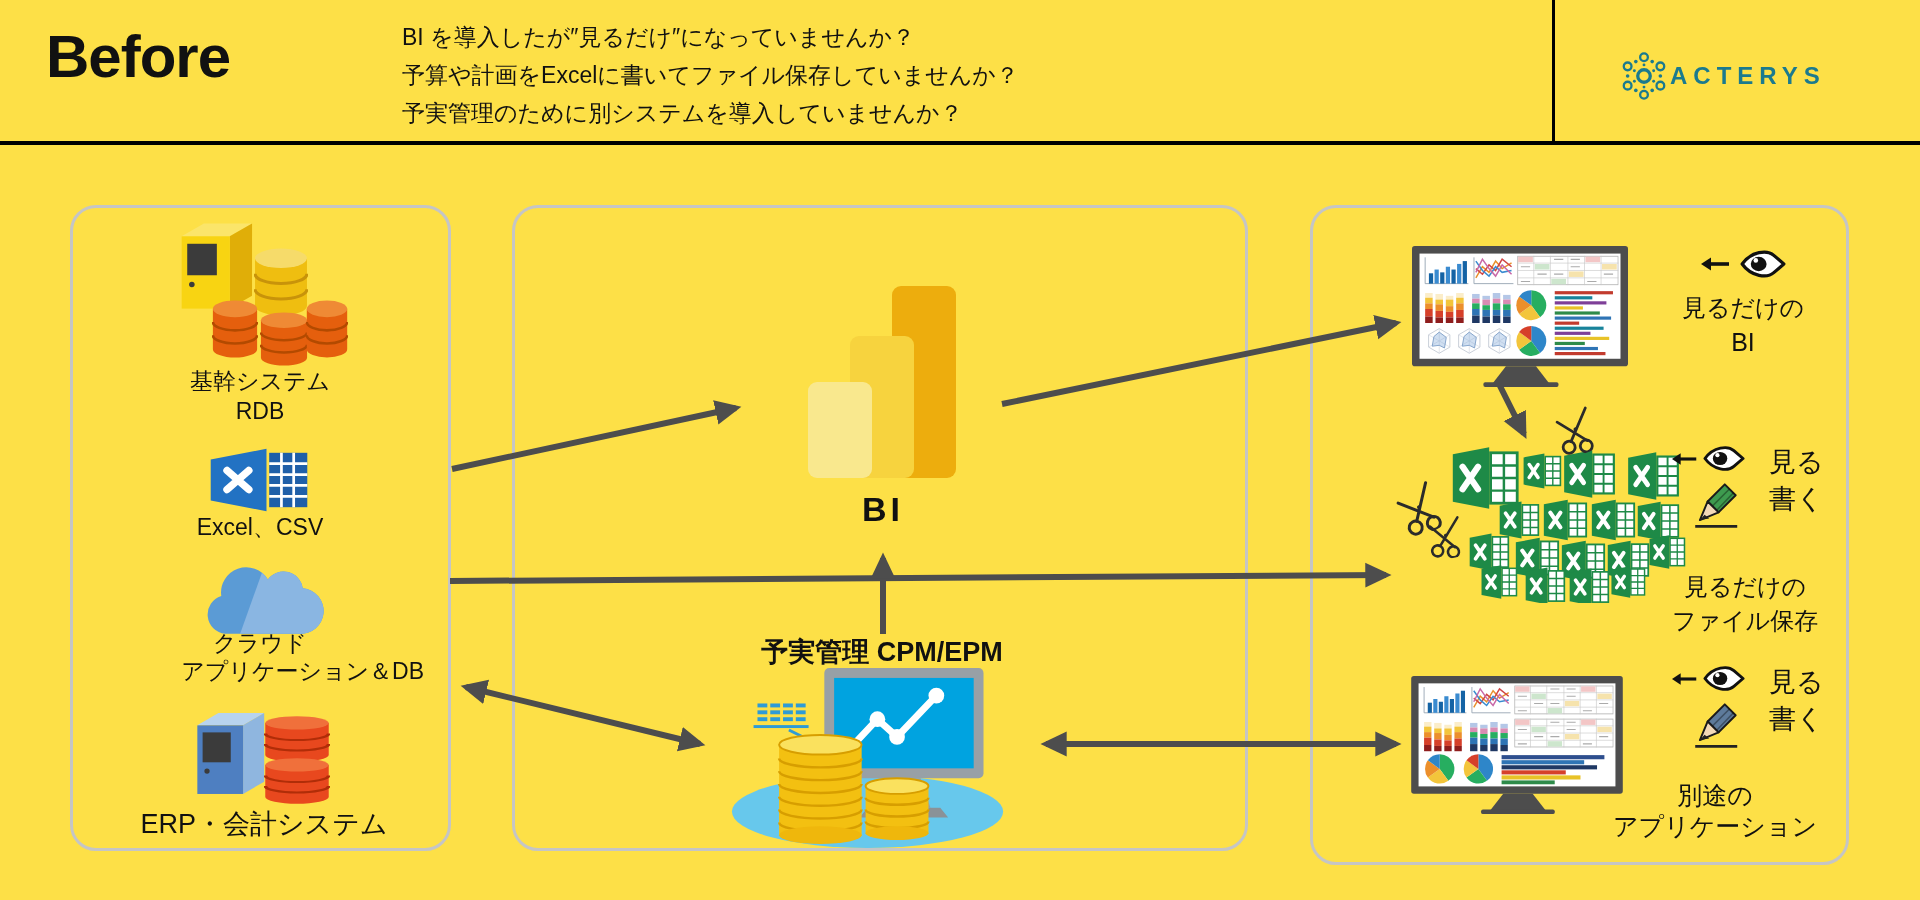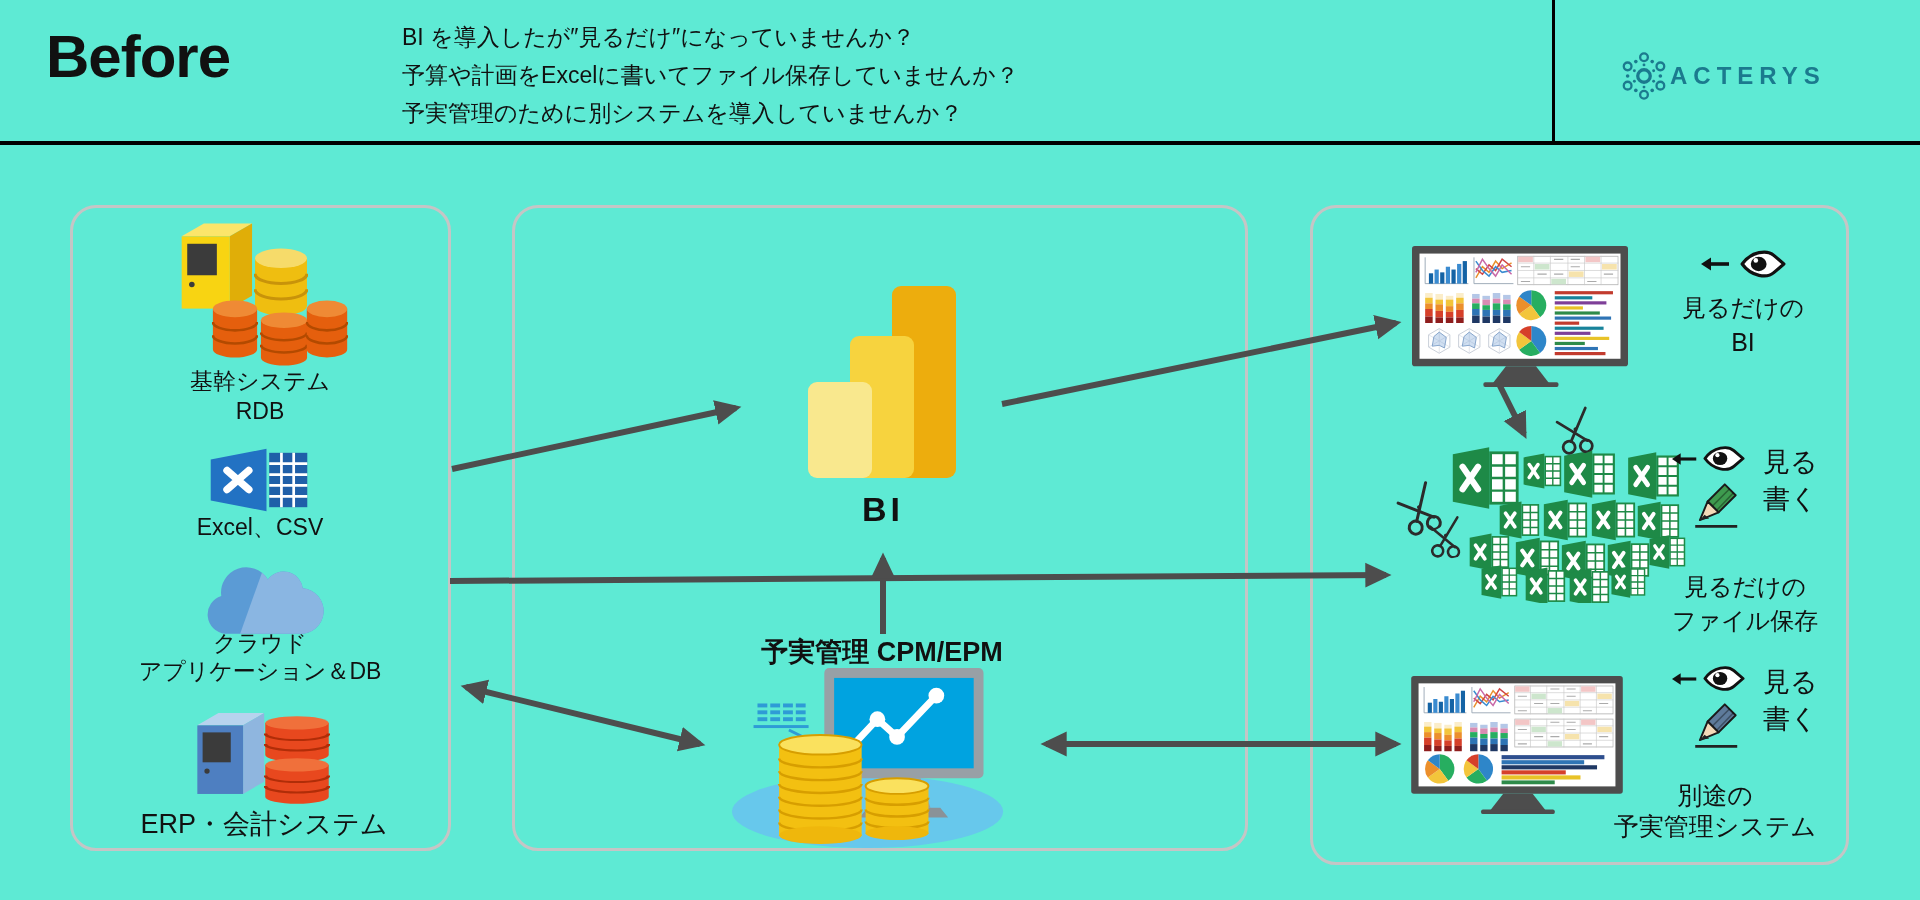--- a/index.html
+++ b/index.html
@@ -1,23 +1,23 @@
 <!DOCTYPE html>
 <html><head>
 <meta charset="utf-8">
 <style>
   html,body{margin:0;padding:0;background:#fff;}
-  .stage{position:relative;width:1920px;height:900px;background:#5eead4;overflow:hidden;
+  .stage{position:relative;width:1920px;height:900px;background:#fde047;overflow:hidden;
          font-family:"Liberation Sans","DejaVu Sans",sans-serif;color:#111;}
   .abs{position:absolute;}
   .panel{position:absolute;border:3px solid #c5c5c5;border-radius:26px;background:transparent;}
   .lbl{position:absolute;text-align:center;color:#111;}
   .q{font-size:23px;line-height:38px;color:#111;}
   .ann-row{display:flex;align-items:center;justify-content:center;gap:9px;}
-  .ann2{display:flex;gap:18px;align-items:flex-start;}
+  .ann2{display:flex;gap:24px;align-items:flex-start;}
   .ann2 .icol{display:flex;flex-direction:column;align-items:center;}
   .ann2 .irow{display:flex;align-items:center;gap:5px;}
   .ann2 .tcol{font-size:27px;line-height:37px;}
   .pencil-green{color:#3E9B4F;}
   .pencil-slate{color:#5E7B9B;}
   .c-center{text-align:center;}
   svg{display:block;}
   .defs-holder{position:absolute;width:0;height:0;overflow:hidden;}
 </style>
 </head>
@@ -270,21 +270,21 @@
         <clipPath id="cc">
           <path d="M28,80 A20,20 0 0 1 24,41 A26,26 0 0 1 72,24 A20,20 0 0 1 108,33 A19,19 0 0 1 104,80 Z"></path>
         </clipPath>
       </defs>
     <path d="M28,80 A20,20 0 0 1 24,41 A26,26 0 0 1 72,24 A20,20 0 0 1 108,33 A19,19 0 0 1 104,80 Z" fill="#5B9BD5"></path>
     <g clip-path="url(#cc)">
         <polygon points="72,0 132,0 132,84 42,84" fill="#8AB6E2"></polygon>
       </g>
   </svg>
   <div class="lbl" style="left:100px;top:628px;width:320px;font-size:23px;">クラウド</div>
-  <div class="lbl" style="left:80px;top:656px;width:360px;font-size:23px;">アプリケーション＆DB</div>
+  <div class="lbl" style="left:64px;top:656px;width:360px;font-size:23px;text-align:right;">アプリケーション＆DB</div>
 
   <svg class="abs" style="left:188px;top:704px;" width="150" height="100" viewBox="0 0 150 100">
     <use href="#srv" x="4" y="2" width="74" height="95" style="--f:#4E7FC1;--s:#8FB6DF;--t:#B7D3EE;"></use>
     <use href="#cylb" x="76" y="12" width="66" height="46" style="--b:#E8481E;--tp:#F0703B;--st:#B02D08;"></use>
     <use href="#cylb" x="76" y="54" width="66" height="46" style="--b:#E8481E;--tp:#F0703B;--st:#B02D08;"></use>
   </svg>
   <div class="lbl" style="left:84px;top:806px;width:360px;font-size:27px;">ERP・会計システム</div>
 
   <svg class="abs" style="left:808px;top:286px;" width="150" height="194" viewBox="0 0 150 194">
     <rect x="84" y="0" width="64" height="192" rx="9" fill="#EDAD0D"></rect>
@@ -451,16 +451,16 @@
         </svg>
     </div>
     <div class="tcol">
       <div>見る</div>
       <div>書く</div>
     </div>
   </div>
 
   <div class="abs c-center" style="left:1580px;top:780px;width:270px;font-size:25px;line-height:31px;">
     <div>別途の</div>
-    <div>予実管理システム</div>
+    <div>アプリケーション</div>
   </div>
 
 </div>
 
 </body></html>

